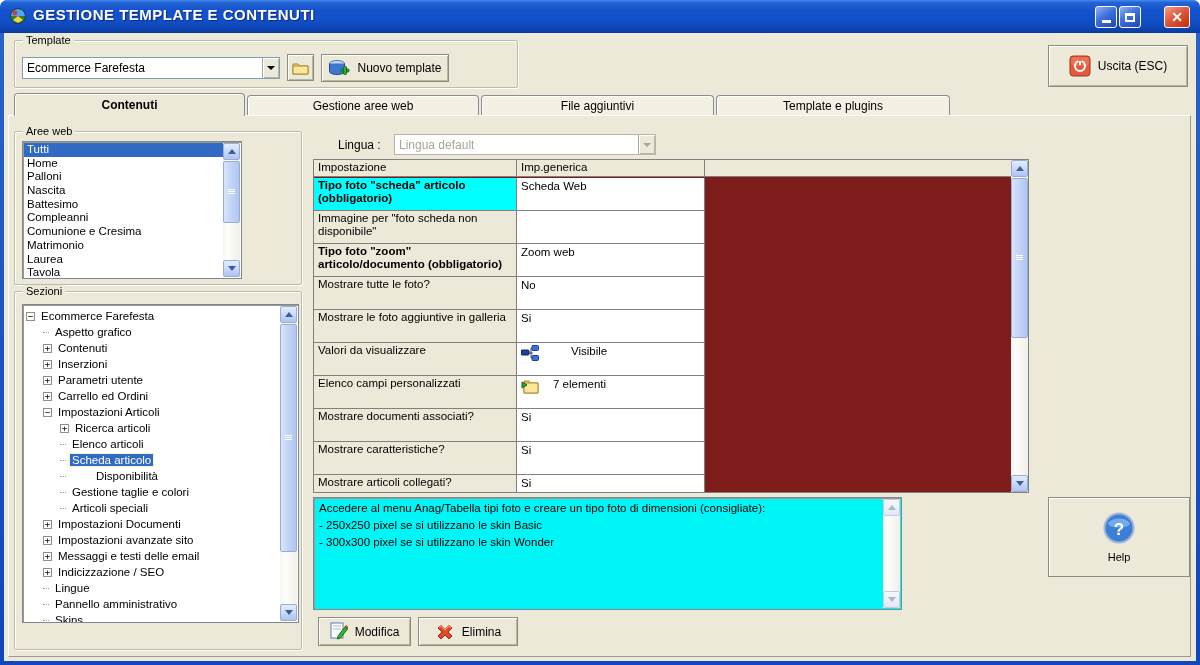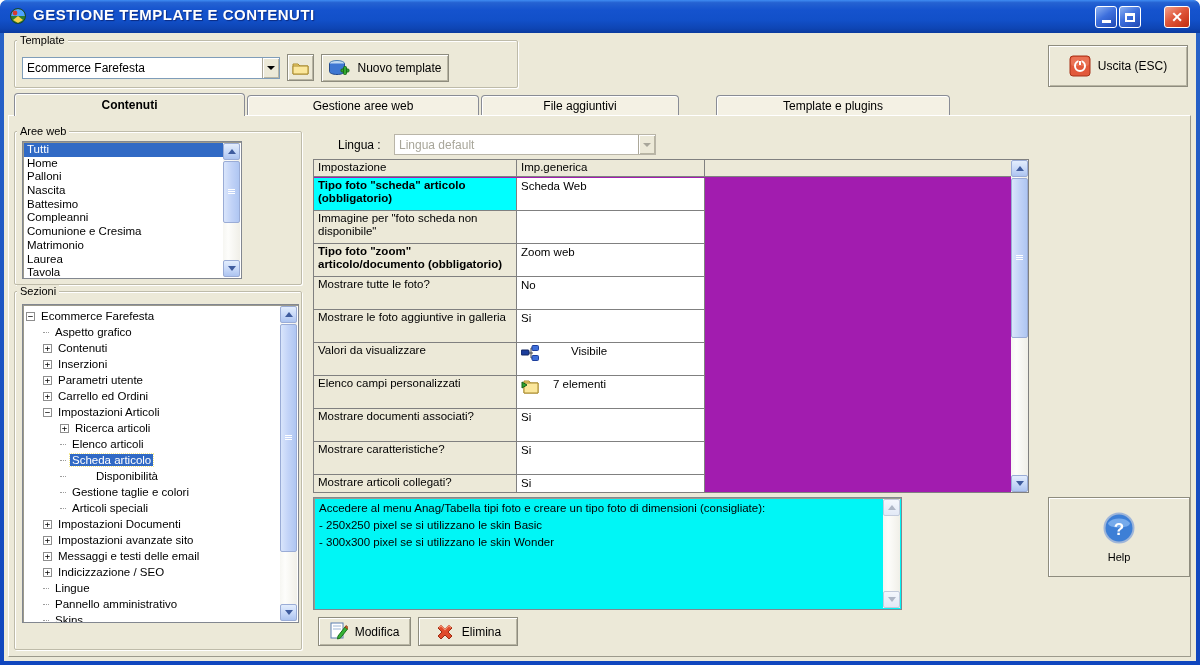--- a/index.html
+++ b/index.html
@@ -24,21 +24,21 @@
   .glyph-min { width:9px; height:3px; background:#fff; margin-top:9px; }
   .glyph-max { width:10px; height:9px; border:2px solid #fff; border-top-width:3px; }
   .glyph-close { font-size:14px; font-weight:bold; line-height:1; }
 
   
   .content { position:absolute; left:4px; top:33px; width:1192px; height:628px; background:#ECE9D8; }
 
   
   .gb { position:absolute; border:1px solid #BEBBA9; border-radius:2px;
         box-shadow:inset 1px 1px 0 #FFFFFF, 1px 1px 0 #FFFFFF; }
-  .gb-label { position:absolute; top:-7px; left:2px; background:#ECE9D8; padding:0 3px; font-size:11px; }
+  .gb-label { position:absolute; top:-7px; left:8px; background:#ECE9D8; padding:0 3px; font-size:11px; }
 
   
   .btn { position:absolute; background:#ECE9D8; border:1px solid #8E8C7E;
          box-shadow:inset 1px 1px 0 #FFFFFF, inset -1px -1px 0 #B8B5A3;
          display:flex; align-items:center; justify-content:center; gap:7px; cursor:pointer; font-size:12px; }
 
   
   .combo { position:absolute; background:#fff; border:1px solid #7F9DB9; display:flex; align-items:center; }
   .combo-text { flex:1; padding:0 4px; font-size:12px; white-space:nowrap; overflow:hidden; }
   .combo-btn { width:17px; height:100%; background:#ECE9D8; border-left:1px solid #ACA899;
@@ -79,21 +79,21 @@
   .sb-thumb { position:absolute; left:0; width:17px; border:1px solid #9AACD6; border-radius:2px;
               background:linear-gradient(90deg,#D9E5FB,#C2D3F7 50%,#AFC6F2); cursor:pointer; }
   .sb-thumb::after { content:""; position:absolute; left:4px; right:4px; top:50%; height:5px; margin-top:-3px;
               background:repeating-linear-gradient(180deg,#fff 0 1px,transparent 1px 2px); }
   .tri-up { width:0; height:0; border-left:4px solid transparent; border-right:4px solid transparent; border-bottom:5px solid #3F5C9E; }
   .tri-dn { width:0; height:0; border-left:4px solid transparent; border-right:4px solid transparent; border-top:5px solid #3F5C9E; }
   .sb.pale .sb-btn { background:linear-gradient(180deg,#F4F7FD,#E2E9F6); border-color:#C3CBDC; }
   .sb.pale .tri-up { border-bottom-color:#AEB6C6; } .sb.pale .tri-dn { border-top-color:#AEB6C6; }
 
   
-  .stable { position:absolute; left:309px; top:126px; width:716px; height:334px; background:#a21caf; border:1px solid #808080; overflow:hidden; }
+  .stable { position:absolute; left:309px; top:126px; width:716px; height:334px; background:#7f1d1d; border:1px solid #808080; overflow:hidden; }
   .s-header { position:absolute; left:0; top:0; width:841px; height:17px; background:#ECE9D8; display:flex; border-bottom:1px solid #808080; }
   .h-cell { padding:1px 4px; font-size:11.5px; border-right:1px solid #808080; }
   .s-rows { position:absolute; left:0; top:18px; width:841px; bottom:0; overflow:hidden; }
   .s-row { display:flex; height:33px; }
   .c-label { width:203px; background:#ECE9D8; border-right:1px solid #808080; border-bottom:1px solid #808080;
              padding:1px 4px; font-size:11.5px; line-height:13px; }
   .c-label.bold { font-weight:bold; }
   .c-label.sel { background:#00FFFF; }
   .c-value { width:188px; background:#fff; border-right:1px solid #808080; border-bottom:1px solid #808080;
              padding:1px 4px; font-size:11.5px; display:flex; align-items:flex-start; }
@@ -174,21 +174,21 @@
       </svg>
       <span>Uscita (ESC)</span>
     </div>
 
     <div class="tab active" style="left:10px; top:60px; width:231px; height:23px;">
         <span>Contenuti</span>
       </div>
     <div class="tab" style="left:243px; top:62px; width:232px; height:21px;">
         <span>Gestione aree web</span>
       </div>
-    <div class="tab" style="left:477px; top:62px; width:198px; height:21px;">
+    <div class="tab" style="left:477px; top:62px; width:233px; height:21px;">
         <span>File aggiuntivi</span>
       </div>
     <div class="tab" style="left:712px; top:62px; width:234px; height:21px;">
         <span>Template e plugins</span>
       </div>
 
     <div class="panel"></div>
 
     <div class="gb" style="left:10px; top:98px; width:288px; height:154px;">
       <span class="gb-label">Aree web</span>

